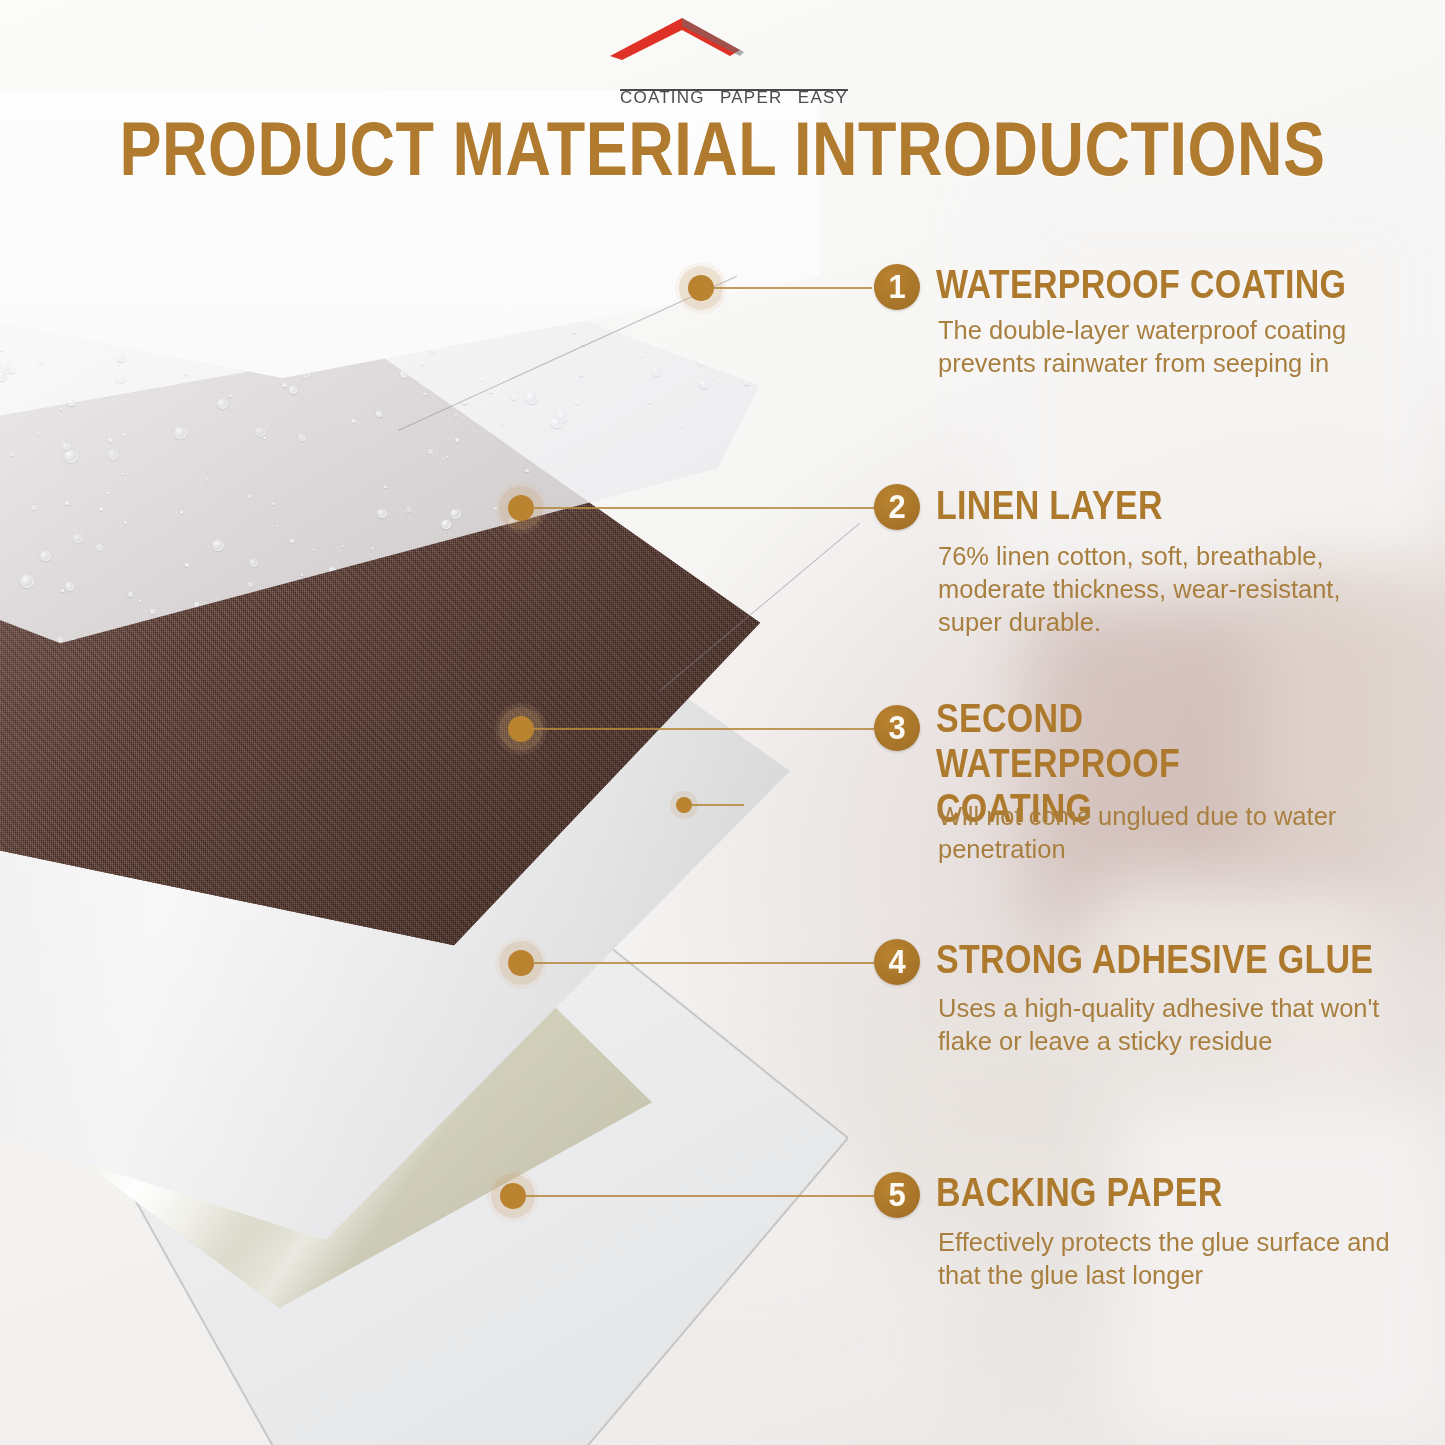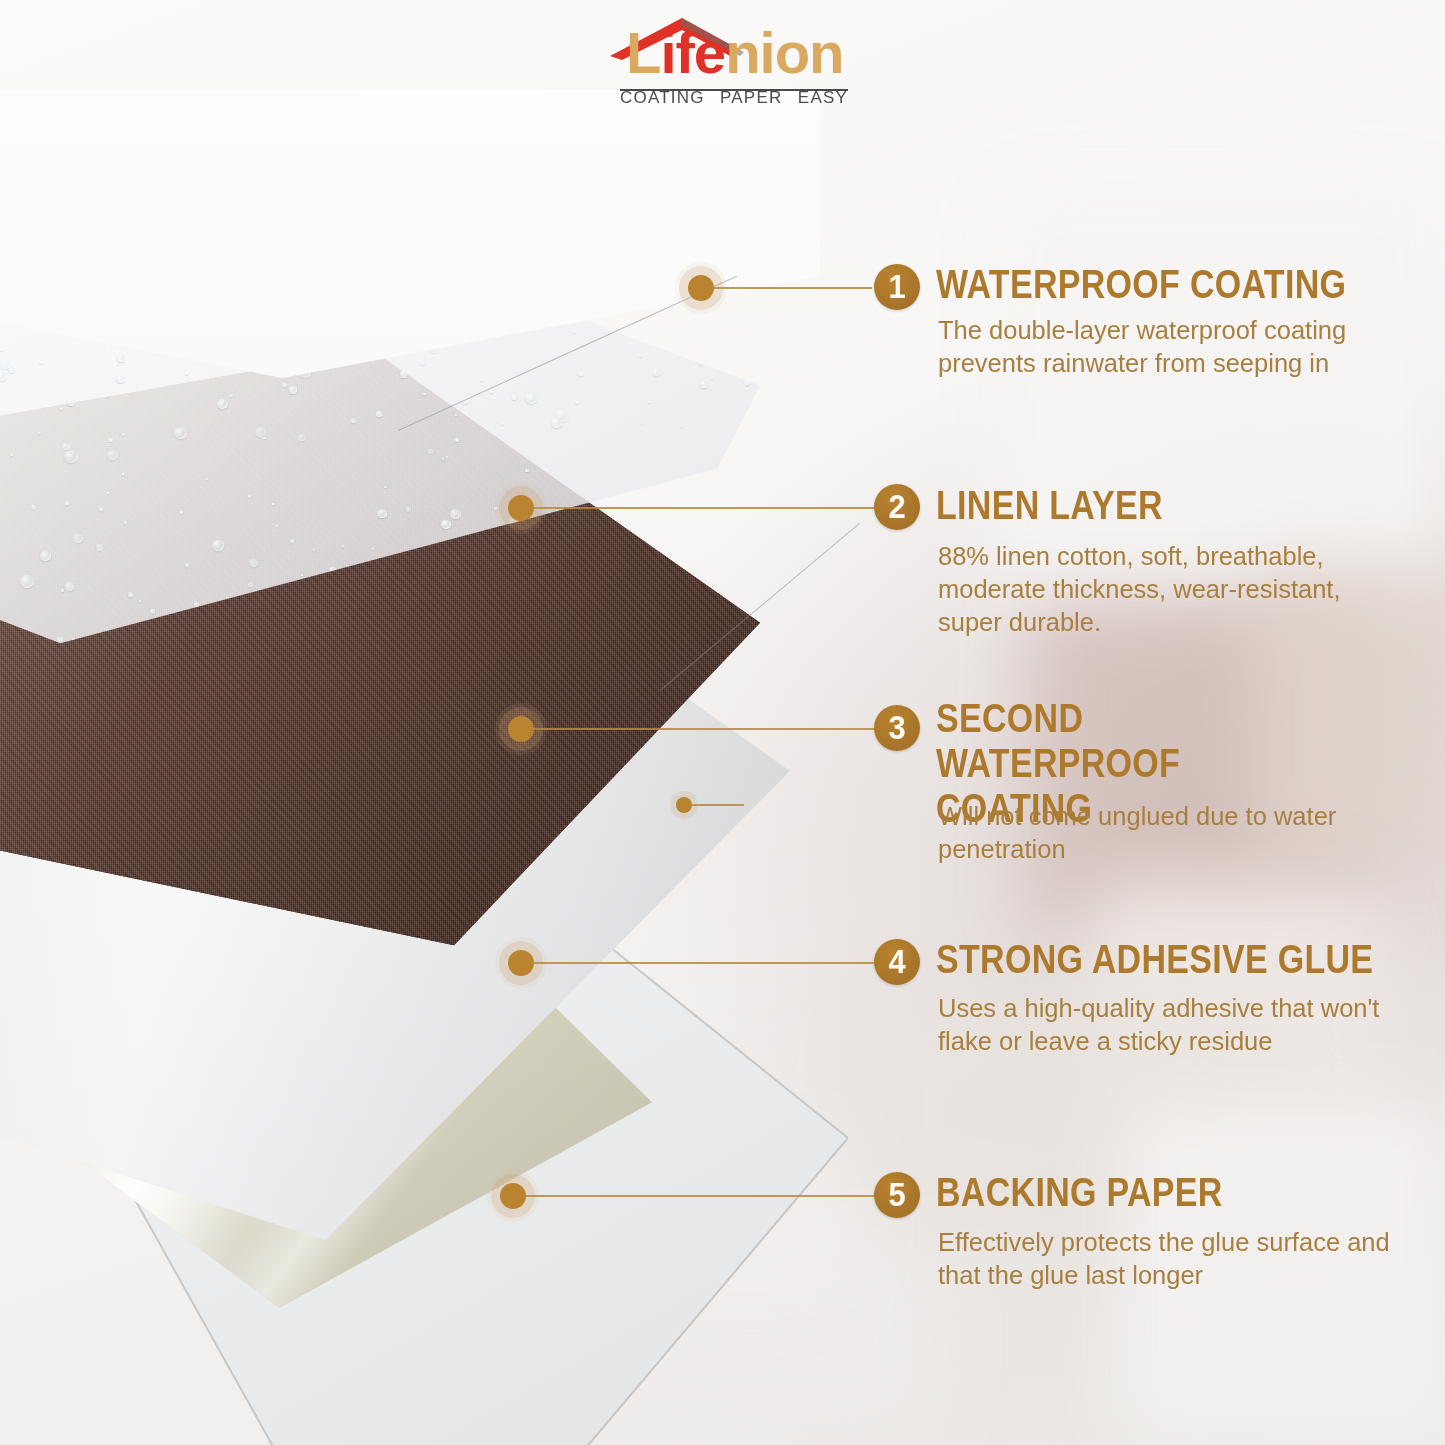--- a/index.html
+++ b/index.html
@@ -317,48 +317,48 @@
   </div>
 
   <div class="diag" style="left:398px;top:430px;width:372px;transform:rotate(-24.5deg);"></div>
   <div class="diag" style="left:660px;top:690px;width:260px;transform:rotate(-40deg);"></div>
 
   <div class="logo">
     <svg class="logo-roof" viewBox="0 0 140 46">
       <polygon points="2,40 74,2 132,34 122,40 74,14 14,44" fill="#e03127"></polygon>
       <polygon points="74,2 136,36 132,40 74,10" fill="#6b6b6b" opacity=".55"></polygon>
     </svg>
-    <div class="logo-word"><span class="lw-l">L</span><span class="lw-ife">ife</span><span class="lw-nion">nion</span></div>
     <div class="logo-rule"></div>
     <div class="logo-tag">
       <span>COATING</span>
       <span>PAPER</span>
       <span>EASY</span>
     </div>
   </div>
 
+  <div class="title"><span>PRODUCT MATERIAL INTRODUCTIONS</span></div>
 
   <div class="dot" style="left:688px;top:275px;"></div>
   <div class="leader" style="left:712px;top:287px;width:160px;"></div>
   <div class="callout">
     <div class="badge" style="left:874px;top:264px;">
         <span>1</span>
       </div>
     <div class="c-head" style="left:936px;top:265px;width:470px;"><span>WATERPROOF COATING</span></div>
     <div class="c-body" style="left:938px;top:314px;width:468px;">The double-layer waterproof coating prevents rainwater from seeping in</div>
   </div>
 
   <div class="dot" style="left:508px;top:495px;"></div>
   <div class="leader" style="left:532px;top:507px;width:342px;"></div>
   <div class="callout">
     <div class="badge" style="left:874px;top:484px;">
         <span>2</span>
       </div>
     <div class="c-head" style="left:936px;top:486px;width:470px;"><span>LINEN LAYER</span></div>
-    <div class="c-body" style="left:938px;top:540px;width:470px;">88% linen cotton, soft, breathable, moderate thickness, wear-resistant, super durable.</div>
+    <div class="c-body" style="left:938px;top:540px;width:470px;">76% linen cotton, soft, breathable, moderate thickness, wear-resistant, super durable.</div>
   </div>
 
   <div class="dot" style="left:508px;top:716px;"></div>
   <div class="leader" style="left:532px;top:728px;width:342px;"></div>
   <div class="callout">
     <div class="badge" style="left:874px;top:705px;">
         <span>3</span>
       </div>
     <div class="c-head" style="left:936px;top:706px;width:400px;"><span>SECOND WATERPROOF COATING</span></div>
     <div class="c-body" style="left:938px;top:800px;width:470px;">Will not come unglued due to water penetration</div>

